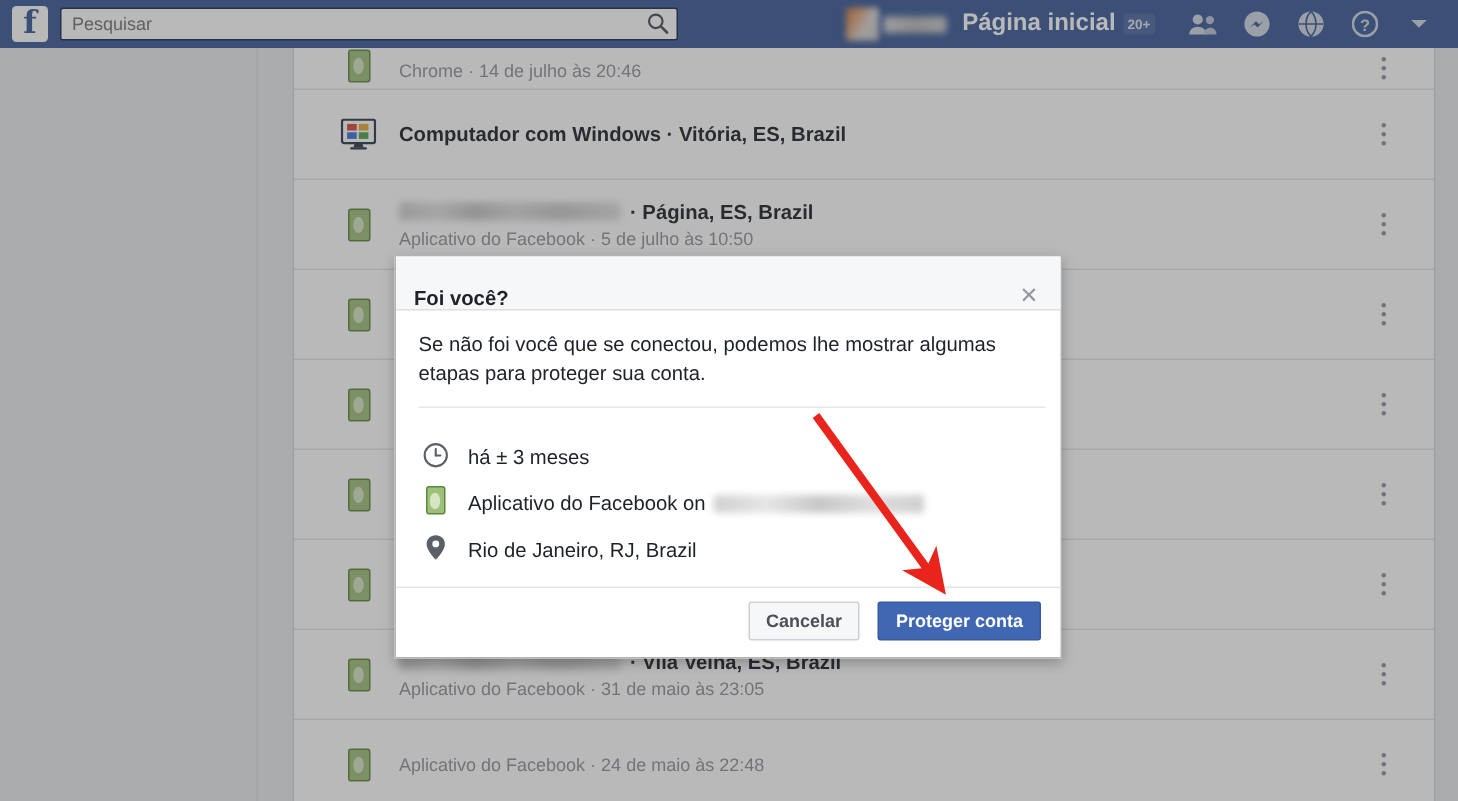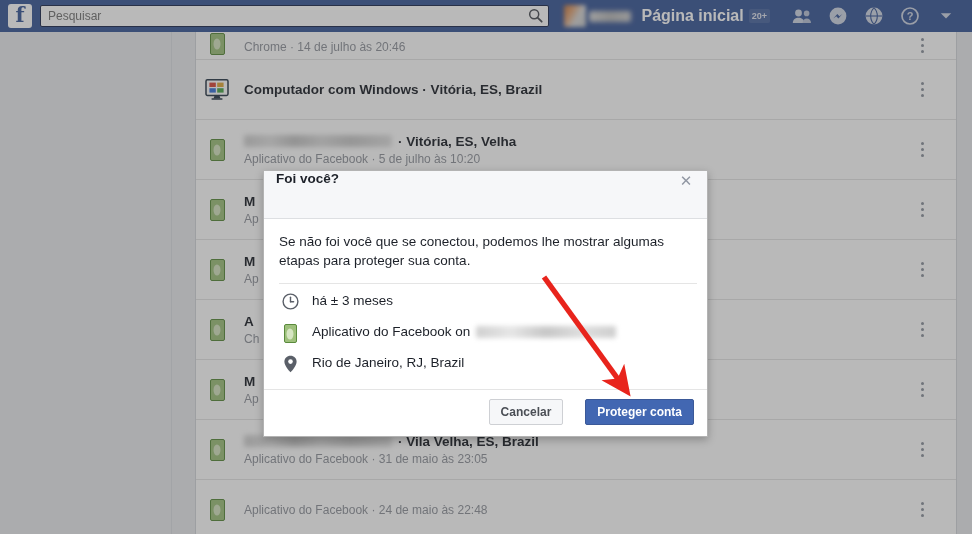--- a/index.html
+++ b/index.html
@@ -42,21 +42,21 @@
     font-weight: bold;
     font-size: 21px;
     font-family: "DejaVu Serif", serif;
     line-height: 22px;
     text-align: center;
     flex: 0 0 auto;
   }
   #search-wrap {
     position: relative;
     margin-left: 8px;
-    width: 509px;
+    width: 412px;
     height: 22px;
     flex: 0 0 auto;
   }
   #search-input {
     width: 100%;
     height: 22px;
     box-sizing: border-box;
     border: 1px solid #1d2a4d;
     border-radius: 2px;
     background: #ffffff;
@@ -149,21 +149,21 @@
     background: #e9ebee;
   }
 
   .session-row {
     position: relative;
     display: flex;
     align-items: center;
     height: 60px;
     box-sizing: border-box;
     border-bottom: 1px solid #e5e5e5;
-    padding: 0 0 0 8px;
+    padding: 0 0 0 30px;
   }
   .session-row.partial-top {
     height: 28px;
     align-items: flex-end;
     padding-bottom: 4px;
   }
   .row-icon {
     width: 26px;
     flex: 0 0 26px;
     display: flex;
@@ -254,25 +254,25 @@
     position: absolute;
     left: 263px;
     top: 170px;
     width: 445px;
     background: #ffffff;
     border: 1px solid #b3b3b3;
     box-shadow: 0 3px 8px rgba(0,0,0,0.25);
     box-sizing: border-box;
   }
   #dialog-header {
-    height: 48px;
+    height: 36px;
     background: #f6f7f9;
     border-bottom: 1px solid #dddfe2;
     display: flex;
-    align-items: flex-start;
+    align-items: flex-end;
     padding: 0 12px;
     box-sizing: border-box;
   }
   #dialog-title {
     font-size: 13.5px;
     font-weight: bold;
     color: #1d2129;
     flex: 1 1 auto;
   }
   #dialog-close {
@@ -294,21 +294,21 @@
     line-height: 19px;
     margin: 0 0 13px 0;
     max-width: 405px;
   }
   #detail-list {
     border-top: 1px solid #e5e5e5;
     padding-top: 9px;
   }
   .detail-row {
     display: flex;
-    align-items: flex-start;
+    align-items: flex-end;
     height: 31px;
   }
   .detail-icon {
     width: 22px;
     flex: 0 0 22px;
     display: flex;
     align-items: center;
     justify-content: center;
     margin-right: 11px;
   }
@@ -320,26 +320,26 @@
   }
   .detail-blur {
     display: inline-block;
     width: 140px; height: 12px;
     margin-left: 6px;
     background: linear-gradient(90deg,#d0d0d0,#e6e6e6,#c7c7c7,#dedede,#cfcfcf);
     filter: blur(2.6px);
     border-radius: 2px;
   }
   #dialog-footer {
-    margin-top: 3px;
+    margin-top: 17px;
     border-top: 1px solid #e5e5e5;
     padding: 9px 13px 11px 13px;
     display: flex;
     justify-content: flex-end;
-    gap: 22px;
+    gap: 12px;
   }
   .btn {
     font-family: "Liberation Sans", sans-serif;
     font-size: 12px;
     font-weight: bold;
     border-radius: 2px;
     padding: 5px 11px;
     cursor: pointer;
     line-height: 14px;
   }
@@ -410,23 +410,23 @@
           <span></span>
         </div>
       </div>
       <div class="session-row">
         <div class="row-icon">
           <div class="phone-glyph"></div>
         </div>
         <div class="row-text">
           <div class="row-title">
             <span class="blurred-title" style="width:148px"></span>
-            <span>· Vitória, ES, Velha</span>
+            <span>· Página, ES, Brazil</span>
           </div>
-          <div class="row-sub"><span>Aplicativo do Facebook · 5 de julho às 10:20</span></div>
+          <div class="row-sub"><span>Aplicativo do Facebook · 5 de julho às 10:50</span></div>
         </div>
         <div class="kebab">
           <span></span>
           <span></span>
           <span></span>
         </div>
       </div>
       <div class="session-row">
         <div class="row-icon">
           <div class="phone-glyph"></div>

